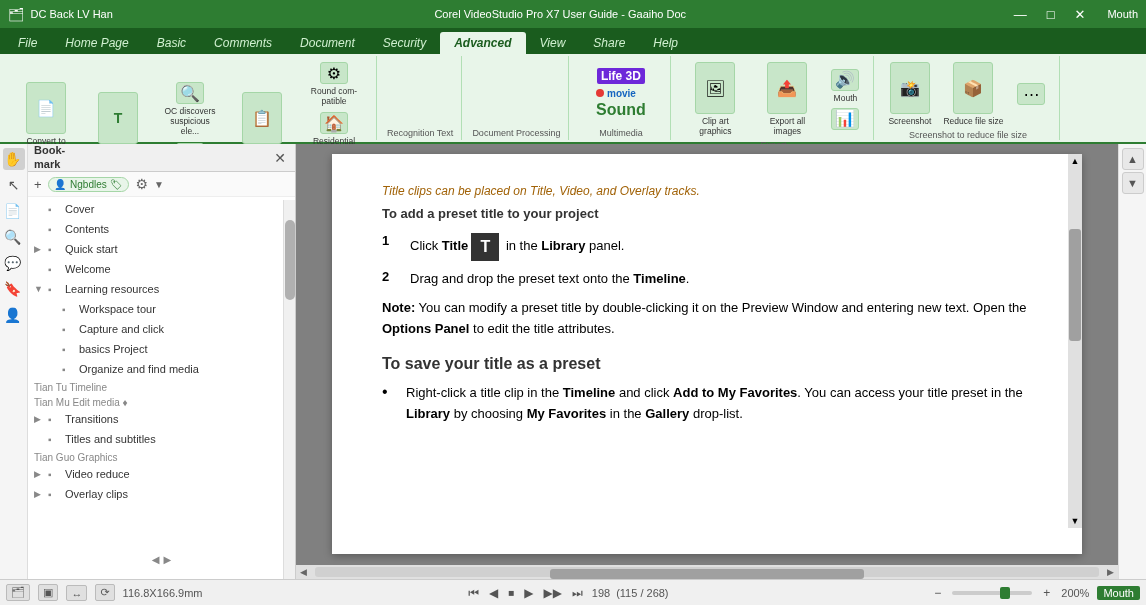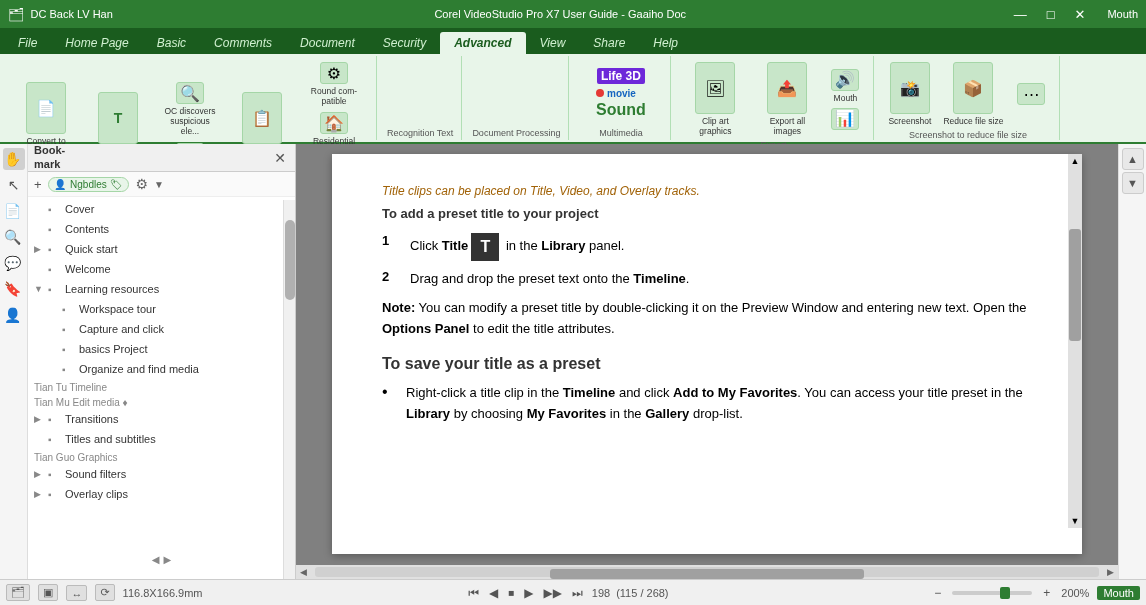--- a/index.html
+++ b/index.html
@@ -693,21 +693,21 @@
         <span class="tree-icon">▪</span>
         <span>Titles and subtitles</span>
       </div>
 
       <div class="tree-item section-label">
         <span>Tian Guo Graphics</span>
       </div>
       <div class="tree-item">
         <span class="tree-toggle">▶</span>
         <span class="tree-icon">▪</span>
-        <span>Sound filters</span>
+        <span>Video reduce</span>
       </div>
       <div class="tree-item">
         <span class="tree-toggle">▶</span>
         <span class="tree-icon">▪</span>
         <span>Overlay clips</span>
       </div>
     </div>
 
     <div style="position:absolute;right:0;top:0;bottom:0;width:4px;cursor:ew-resize;background:transparent;"></div>
 

